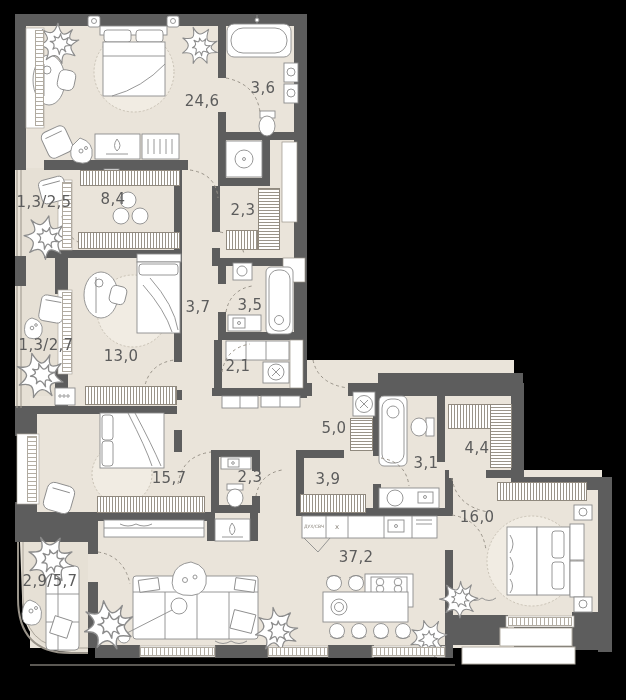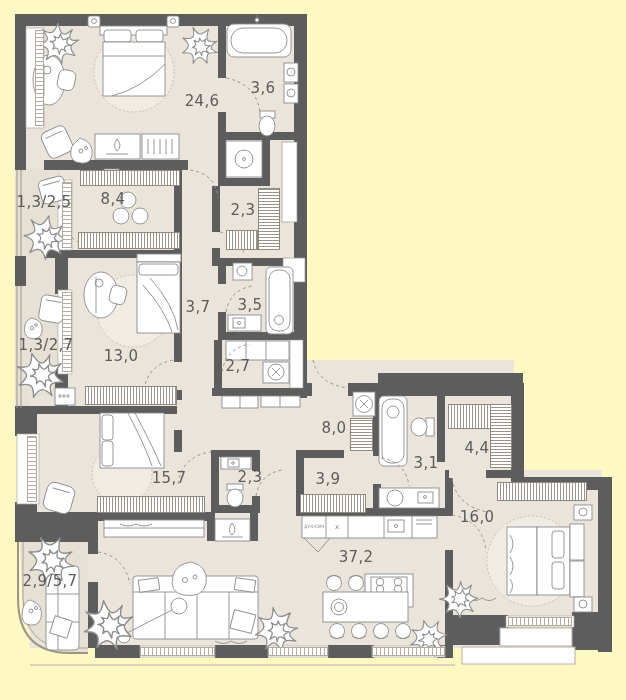--- a/index.html
+++ b/index.html
@@ -1,16 +1,16 @@
 <!DOCTYPE html>
 <html><head>
 <meta charset="utf-8">
 <style>
   html,body{margin:0;padding:0;background:#fff;}
-  .stage{position:relative;width:626px;height:700px;background:#fef9c3;overflow:hidden;
+  .stage{position:relative;width:626px;height:700px;background:#000000;overflow:hidden;
          font-family:"DejaVu Sans",sans-serif;}
   .stage svg{position:absolute;left:0;top:0;}
   .lbl{position:absolute;transform:translate(-50%,-50%);font-size:15px;color:#5c5c5c;
        white-space:nowrap;letter-spacing:.3px;}
   .hv,.hh,.wv,.wh{position:absolute;box-sizing:border-box;background-color:#fff;}
   .hv{border:1px solid #90897e;
       background-image:repeating-linear-gradient(90deg,transparent 0,transparent 2px,#9a948a 2px,#9a948a 3px);}
   .hh{border:1px solid #90897e;
       background-image:repeating-linear-gradient(0deg,transparent 0,transparent 2px,#9a948a 2px,#9a948a 3px);}
   .wv{border:1px solid #b0aaa0;
@@ -414,22 +414,22 @@
 
 <div class="lbl" style="left:202px;top:101px">24,6</div>
 <div class="lbl" style="left:263px;top:88px">3,6</div>
 <div class="lbl" style="left:44px;top:202px">1,3/2,5</div>
 <div class="lbl" style="left:113px;top:199px">8,4</div>
 <div class="lbl" style="left:243px;top:210px">2,3</div>
 <div class="lbl" style="left:198px;top:307px">3,7</div>
 <div class="lbl" style="left:250px;top:305px">3,5</div>
 <div class="lbl" style="left:46px;top:345px">1,3/2,7</div>
 <div class="lbl" style="left:121px;top:356px">13,0</div>
-<div class="lbl" style="left:238px;top:366px">2,7</div>
-<div class="lbl" style="left:334px;top:428px">8,0</div>
+<div class="lbl" style="left:238px;top:366px">2,1</div>
+<div class="lbl" style="left:334px;top:428px">5,0</div>
 <div class="lbl" style="left:169px;top:478px">15,7</div>
 <div class="lbl" style="left:250px;top:477px">2,3</div>
 <div class="lbl" style="left:328px;top:479px">3,9</div>
 <div class="lbl" style="left:426px;top:463px">3,1</div>
 <div class="lbl" style="left:477px;top:448px">4,4</div>
 <div class="lbl" style="left:477px;top:517px">16,0</div>
 <div class="lbl" style="left:50px;top:581px">2,9/5,7</div>
 <div class="lbl" style="left:356px;top:557px">37,2</div>
 
 <div class="tiny" style="left:303px;top:517px;width:22px;height:20px">ДУХ/СВЧ</div>

